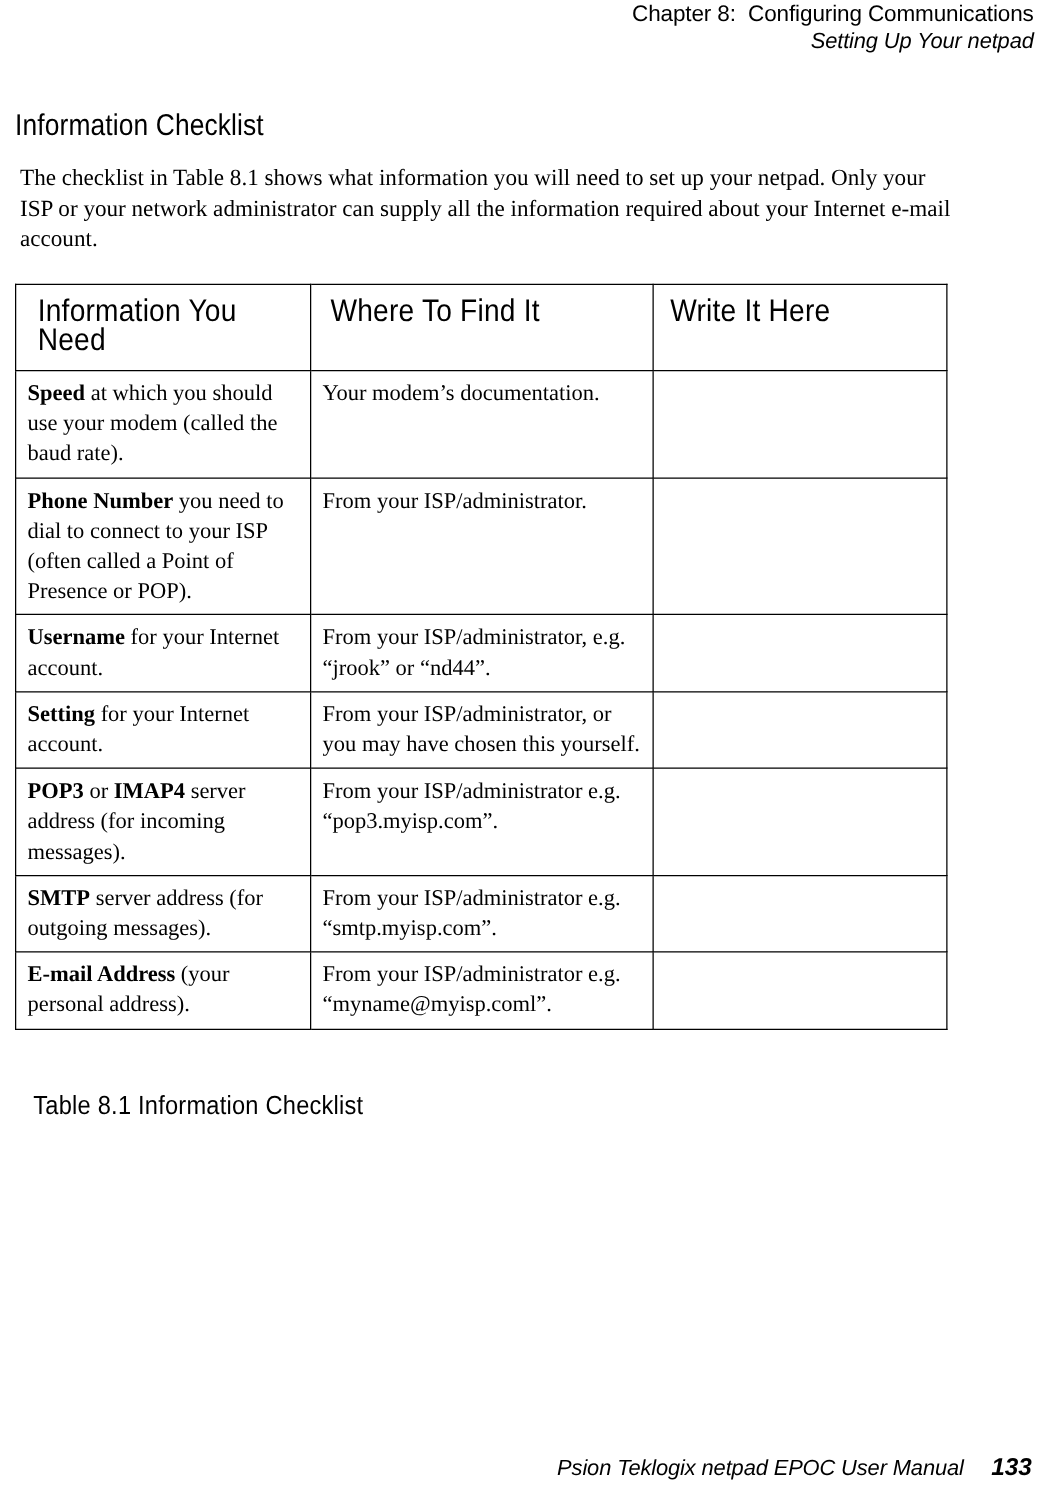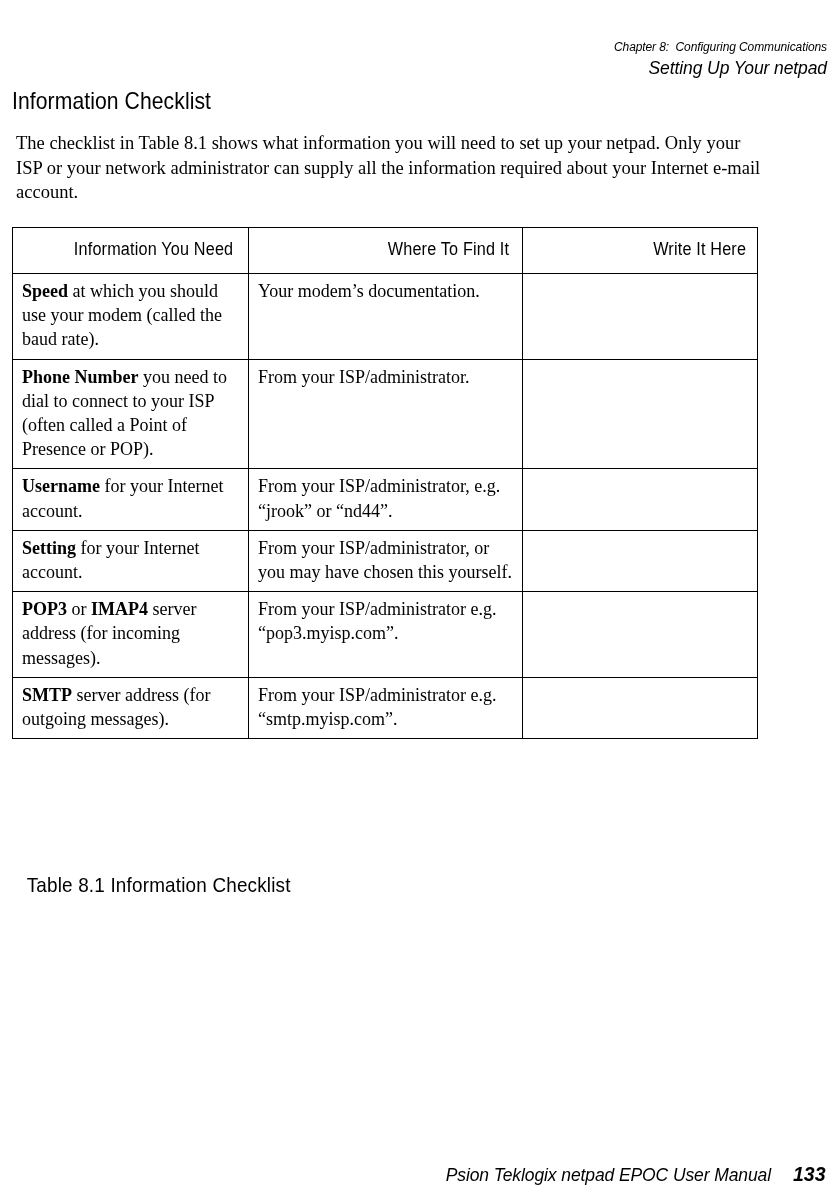--- a/index.html
+++ b/index.html
@@ -26,26 +26,24 @@
     position: absolute;
     top: 0px;
     right: 12px;
     width: 700px;
     text-align: right;
     font-family: "Liberation Sans Narrow", "Liberation Sans", sans-serif;
     font-stretch: condensed;
   }
   .running-head .rh-line1 {
     display: block;
-    font-style: italic;
-    font-size: 12px;
+    font-size: 18px;
     line-height: 22px;
     letter-spacing: -0.1px;
     white-space: pre;
-    margin-top: 36px;
   }
   .running-head .rh-line2 {
     display: block;
     font-style: italic;
     font-weight: normal;
     font-size: 17.5px;
     line-height: 21px;
     letter-spacing: -0.1px;
   }
 
@@ -93,23 +91,23 @@
   .checklist-table th,
   .checklist-table td {
     border: 1.4px solid #000000;
     vertical-align: top;
     padding: 5px 9px 7px 9px;
   }
   .checklist-table thead th {
     font-family: "Liberation Sans Narrow", "Liberation Sans", sans-serif;
     font-stretch: condensed;
     font-weight: normal;
-    font-size: 18px;
+    font-size: 25px;
     line-height: 23px;
-    text-align: right;
+    text-align: left;
     padding: 10px 6px 12px 6px;
     letter-spacing: 0.2px;
   }
   .checklist-table thead th span {
     display: inline-block;
     transform: scaleX(0.9);
   }
   .checklist-table tbody td {
     font-size: 18px;
     line-height: 24.2px;
@@ -212,20 +210,25 @@
         <tr>
           <td><b>POP3</b><span> or </span><b>IMAP4</b><span> server address (for incoming messages).</span></td>
           <td>From your ISP/administrator e.g. “pop3.myisp.com”.</td>
           <td class="cell-write"></td>
         </tr>
         <tr>
           <td><b>SMTP</b><span> server address (for outgoing messages).</span></td>
           <td>From your ISP/administrator e.g. “smtp.myisp.com”.</td>
           <td class="cell-write"></td>
         </tr>
+        <tr>
+          <td><b>E-mail Address</b><span> (your personal address).</span></td>
+          <td>From your ISP/administrator e.g. “myname@myisp.coml”.</td>
+          <td class="cell-write"></td>
+        </tr>
       </tbody>
   </table>
 
   <div class="table-caption">
     <span>Table 8.1 Information Checklist</span>
   </div>
 
   <div class="footer">
     <span class="footer-manual">Psion Teklogix netpad EPOC User Manual</span>
     <span class="footer-page">133</span>

